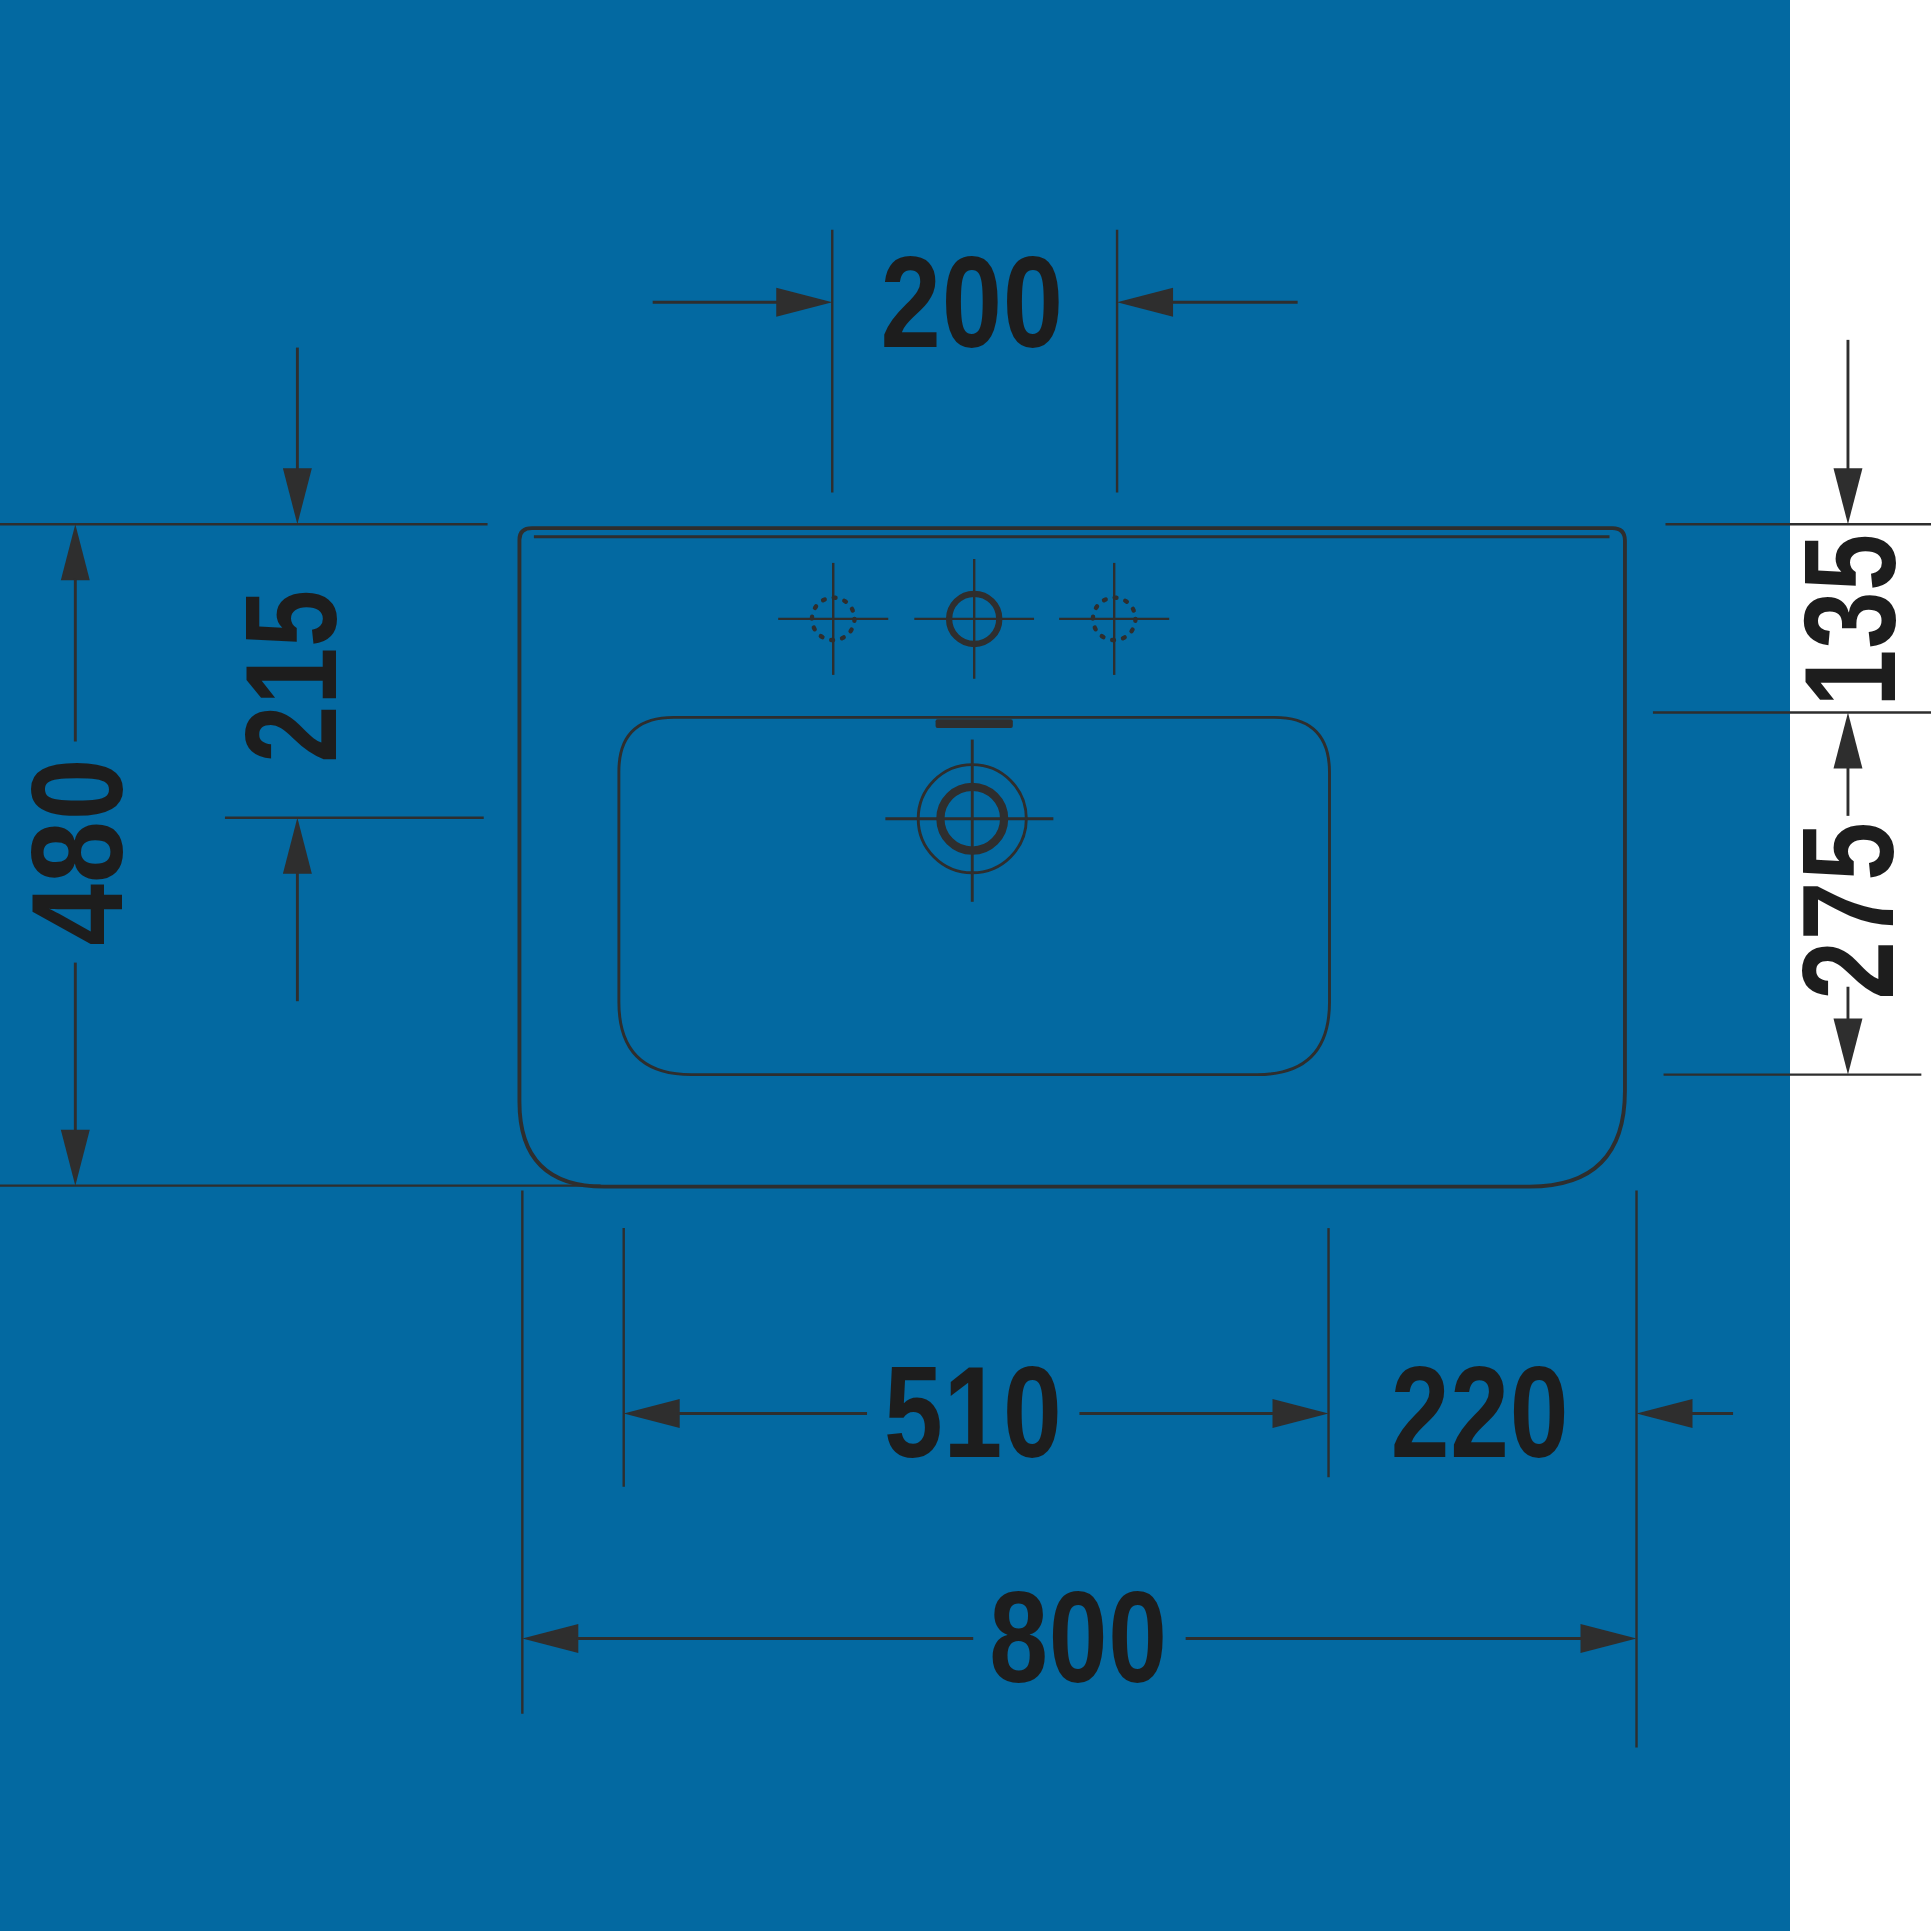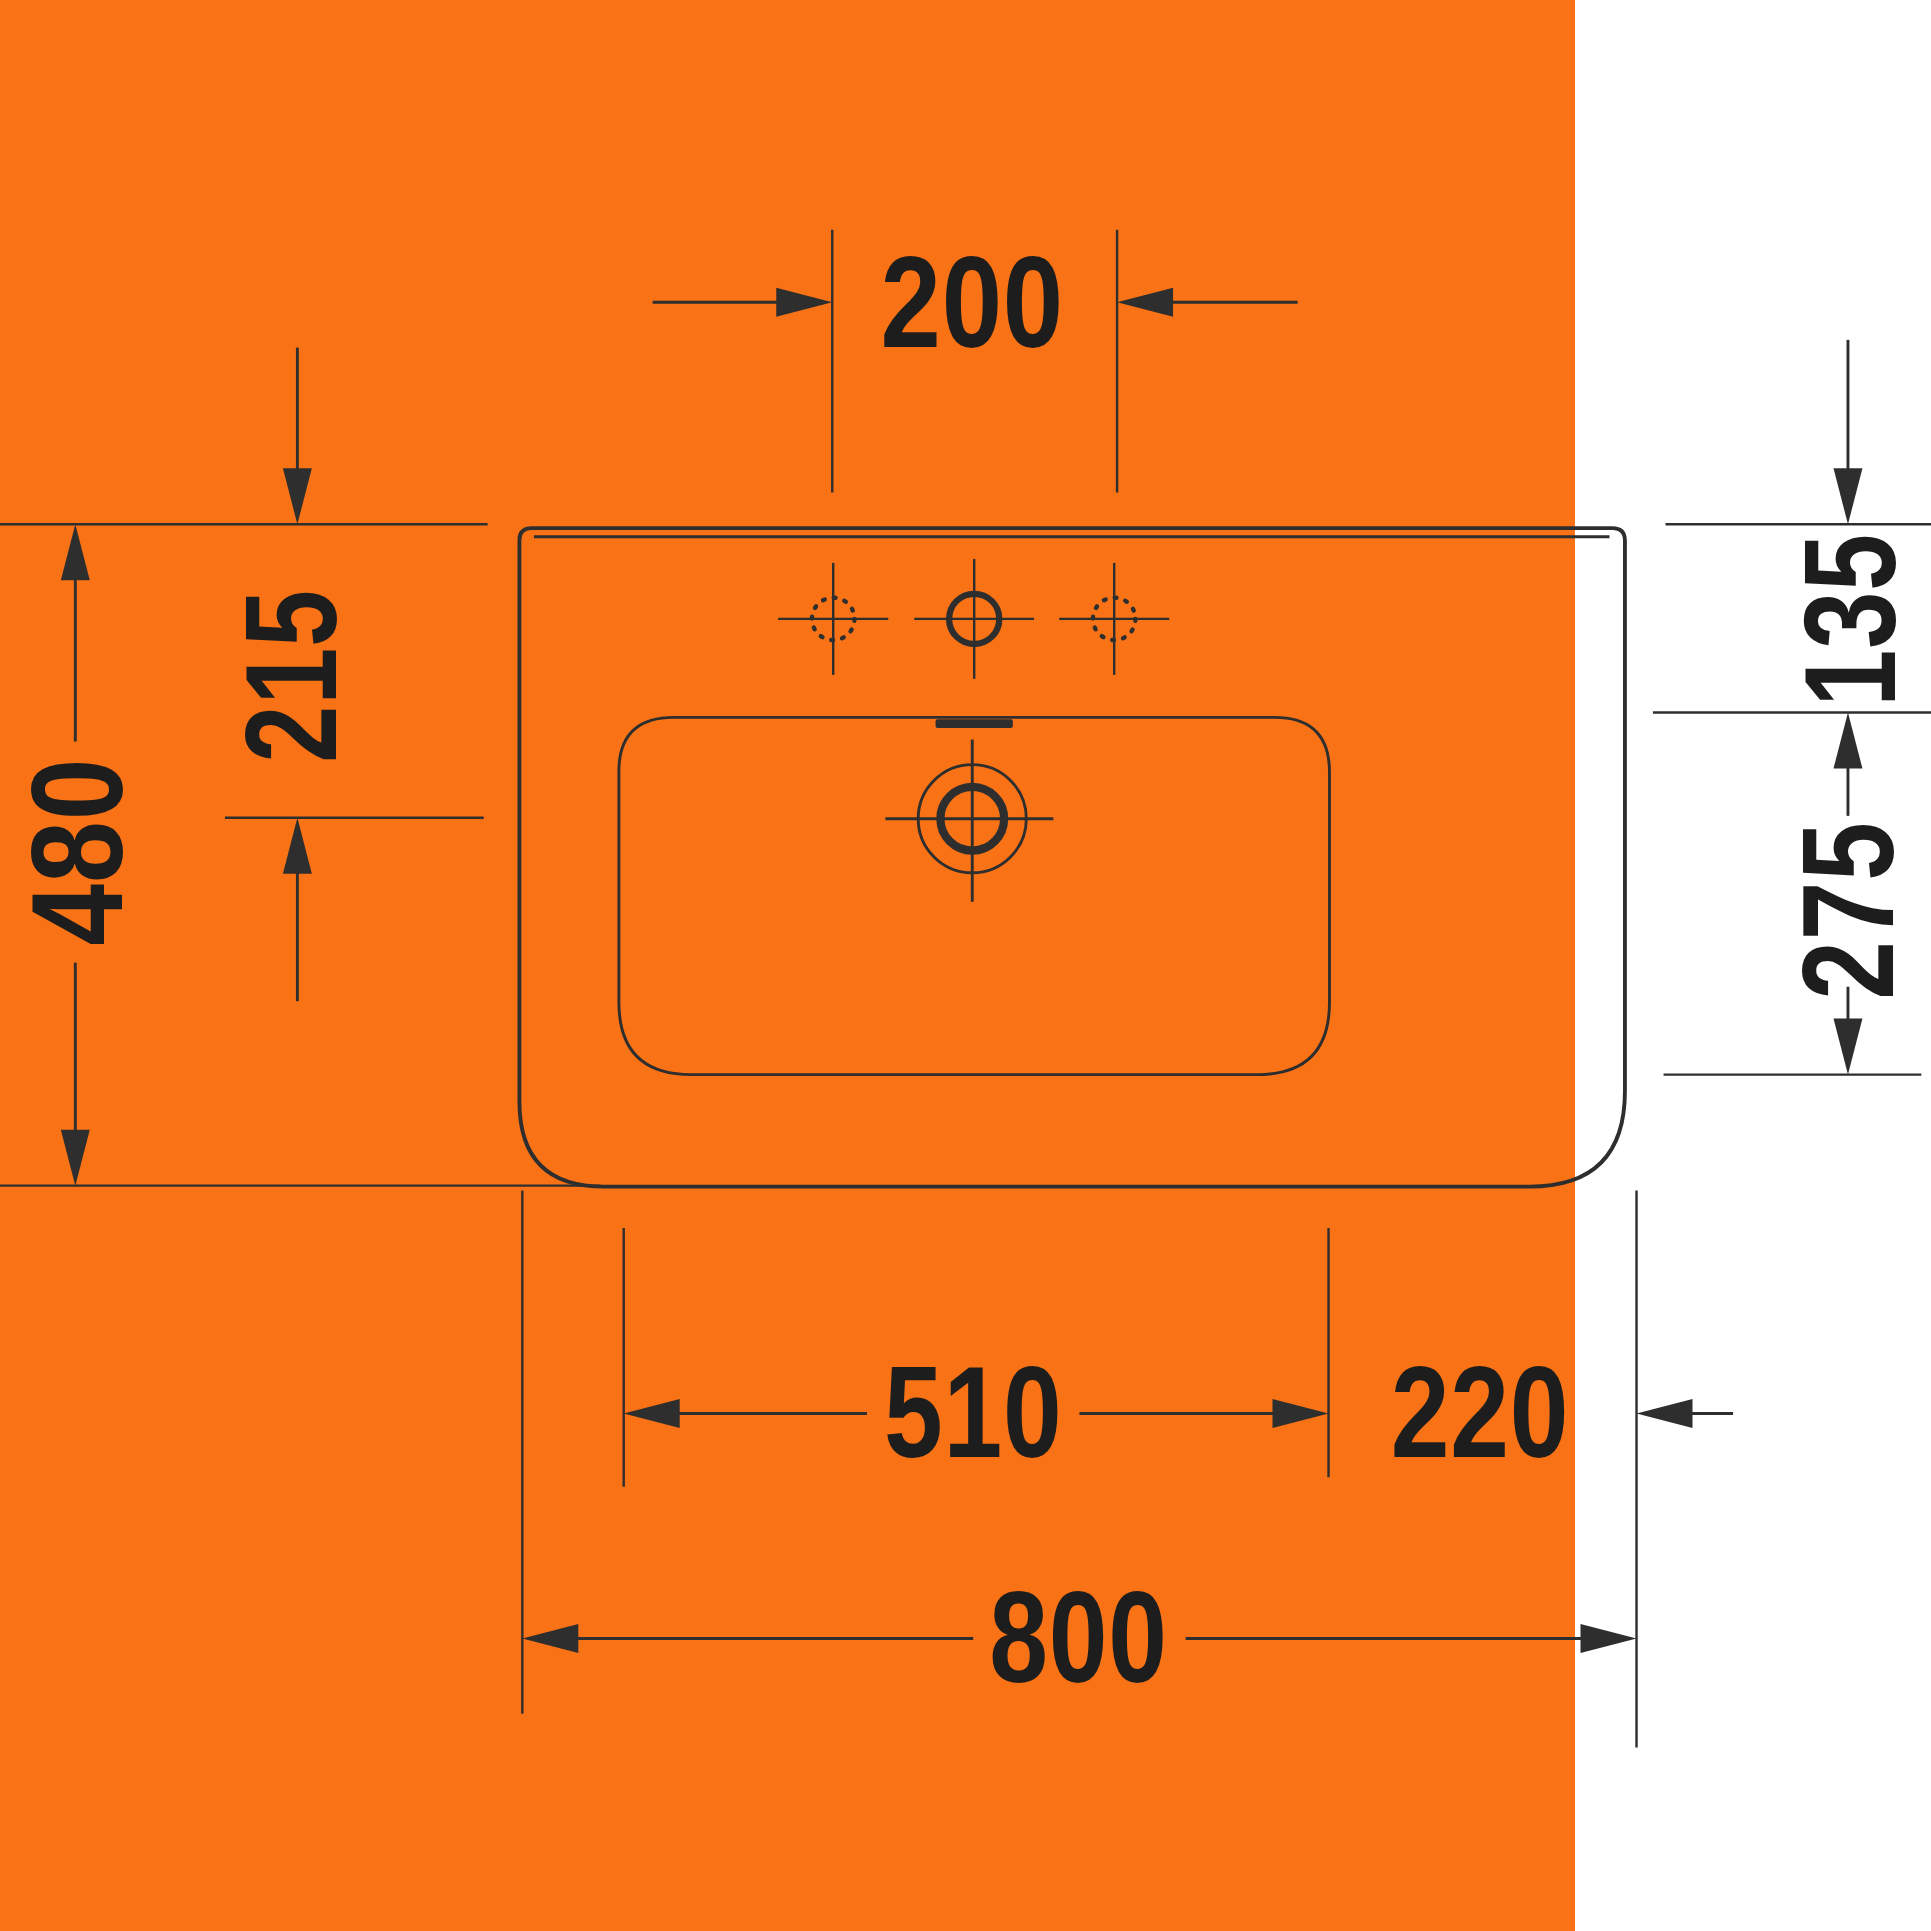--- a/index.html
+++ b/index.html
@@ -1,16 +1,16 @@
 <!DOCTYPE html>
 <html><head>
 <meta charset="utf-8">
 <style>
   html,body{margin:0;padding:0;background:#ffffff;}
-  .stage{width:1575px;height:1931px;background:#f97316;position:relative;font-family:"Liberation Sans","DejaVu Sans",sans-serif;}
+  .stage{width:1790px;height:1931px;background:#0369a1;position:relative;font-family:"Liberation Sans","DejaVu Sans",sans-serif;}
   svg{display:block;}
   .ln{stroke:#2e2e2e;stroke-width:3;fill:none;}
   .ln-thick{stroke:#2e2e2e;stroke-width:4;fill:none;}
   .ln-thin{stroke:#2e2e2e;stroke-width:2.5;fill:none;}
   .hole-dotted{stroke:#2e2e2e;stroke-width:4.5;fill:none;stroke-dasharray:2 9.5;stroke-linecap:round;}
   .hole-solid{stroke:#2e2e2e;stroke-width:6.5;fill:none;}
   .drain-outer{stroke:#2e2e2e;stroke-width:3;fill:none;}
   .drain-inner{stroke:#2e2e2e;stroke-width:8.5;fill:none;}
   .ah{fill:#2e2e2e;stroke:none;}
   .dim{fill:#1d1d1d;font-weight:bold;font-size:134px;letter-spacing:1px;}

